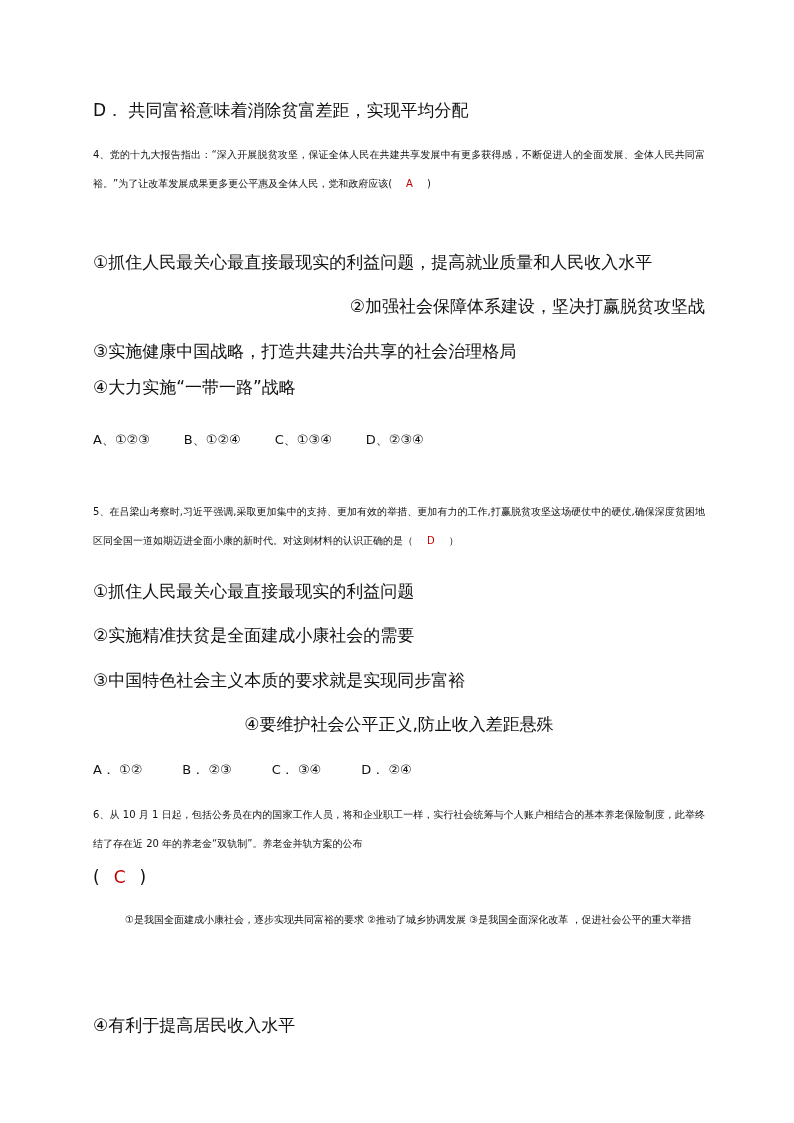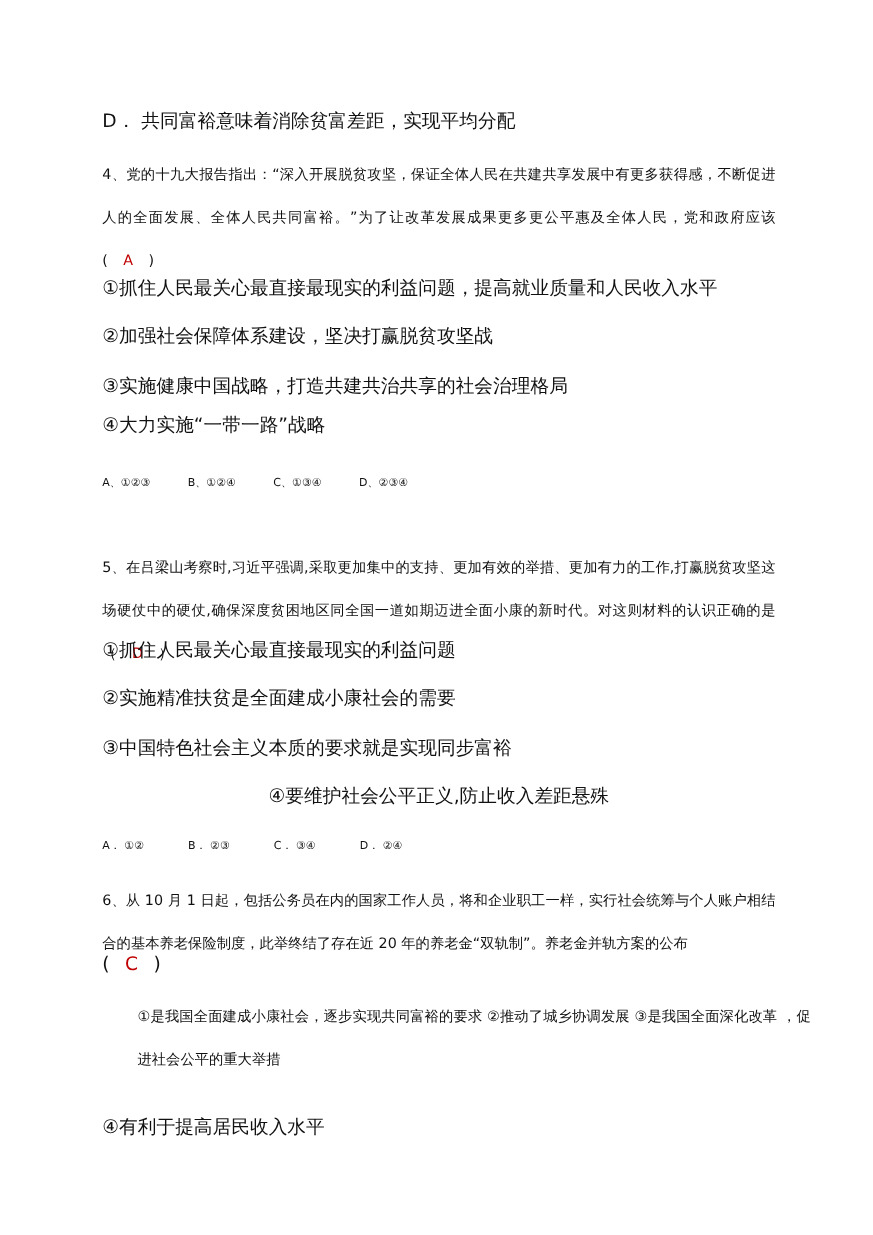--- a/index.html
+++ b/index.html
@@ -1,36 +1,36 @@
 <!DOCTYPE html>
 <html><head>
 <meta charset="utf-8">
 <style>
   html, body { margin: 0; padding: 0; background: #ffffff; }
   body { width: 794px; height: 1123px; position: relative; overflow: hidden;
          font-family: "DejaVu Sans", "Liberation Sans", sans-serif; color: #111; }
   .line { position: absolute; left: 93px; width: 612px; font-size: 17px; line-height: 31px; white-space: nowrap; }
-  .para { position: absolute; left: 93px; width: 612px; font-size: 13px; line-height: 39px; text-align: justify; }
+  .para { position: absolute; left: 93px; width: 612px; font-size: 10px; line-height: 29px; text-align: justify; }
   .ans { color: #c00000; padding: 0 14px; }
   .opt { display: inline-block; }
   .gap1 { margin-right: 34px; }
   .gap2 { margin-right: 40px; }
-  .sm { font-size: 10px; }
+  .sm { font-size: 13px; }
 </style>
 </head>
 <body>
 
 <div class="line" style="top:95px;">D．  共同富裕意味着消除贫富差距，实现平均分配</div>
 
 <div class="para" style="top:140px;">
   <span>4、党的十九大报告指出：“深入开展脱贫攻坚，保证全体人民在共建共享发展中有更多获得感，不断促进人的全面发展、全体人民共同富裕。”为了让改革发展成果更多更公平惠及全体人民，党和政府应该(</span><span class="ans">A</span><span>)</span>
 </div>
 
 <div class="line" style="top:247px;">①抓住人民最关心最直接最现实的利益问题，提高就业质量和人民收入水平</div>
-<div class="line" style="top:291px;">②加强社会保障体系建设，坚决打赢脱贫攻坚战</div>
+<div class="line" style="top:291px;text-align:right;">②加强社会保障体系建设，坚决打赢脱贫攻坚战</div>
 <div class="line" style="top:336px;">③实施健康中国战略，打造共建共治共享的社会治理格局</div>
 <div class="line" style="top:372px;">④大力实施“一带一路”战略</div>
 <div class="line sm" style="top:424px;">
   <span class="opt gap1">A、①②③</span><span class="opt gap1">B、①②④</span><span class="opt gap1">C、①③④</span><span class="opt">D、②③④</span>
 </div>
 
 <div class="para" style="top:497px;">
   <span>5、在吕梁山考察时,习近平强调,采取更加集中的支持、更加有效的举措、更加有力的工作,打赢脱贫攻坚这场硬仗中的硬仗,确保深度贫困地区同全国一道如期迈进全面小康的新时代。对这则材料的认识正确的是（</span><span class="ans">D</span><span>）</span>
 </div>
 

